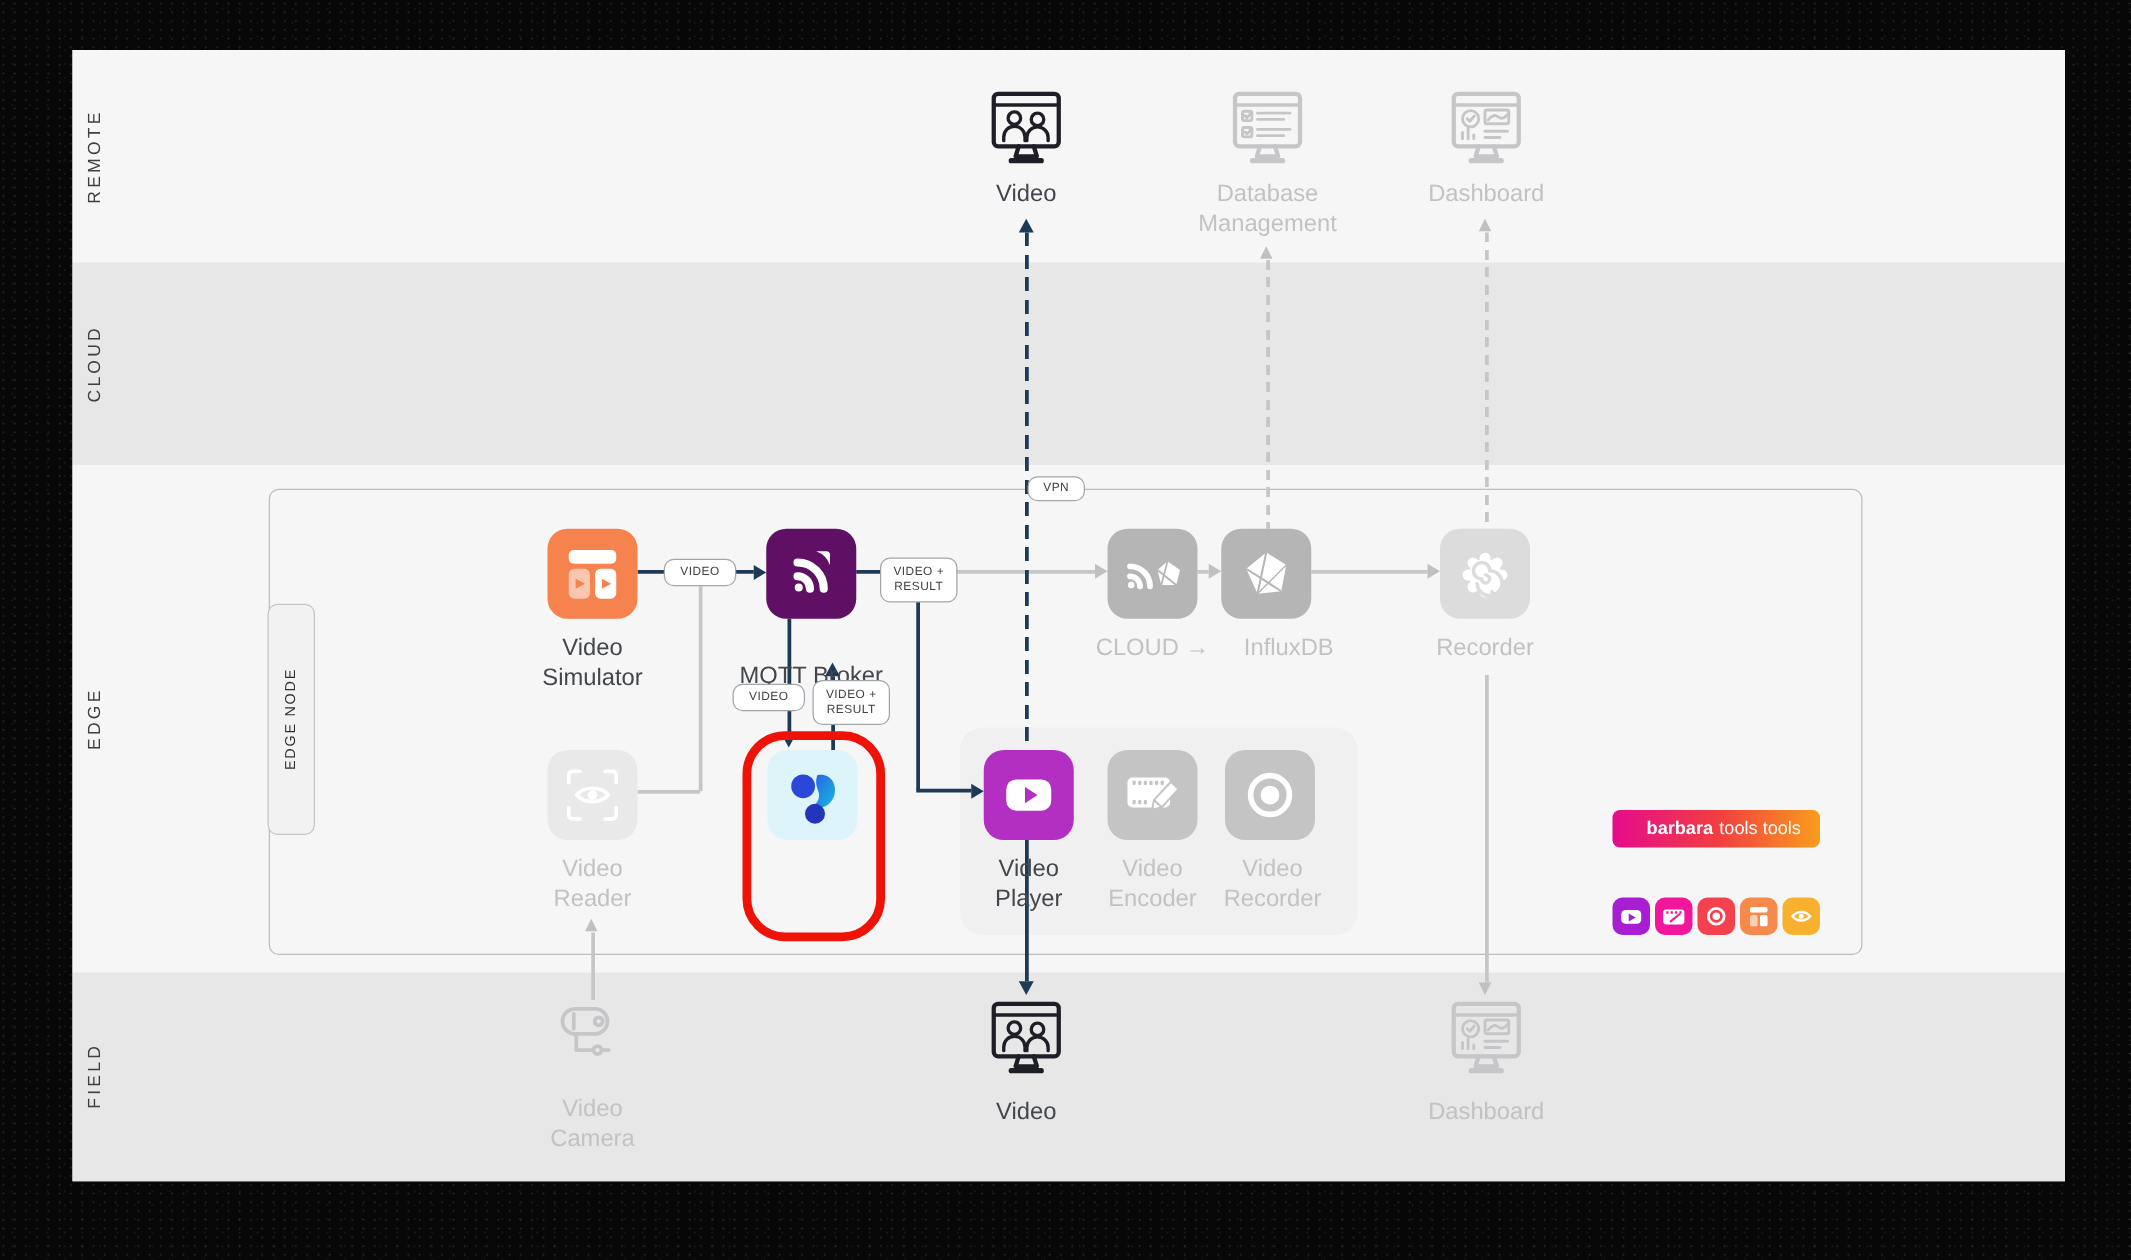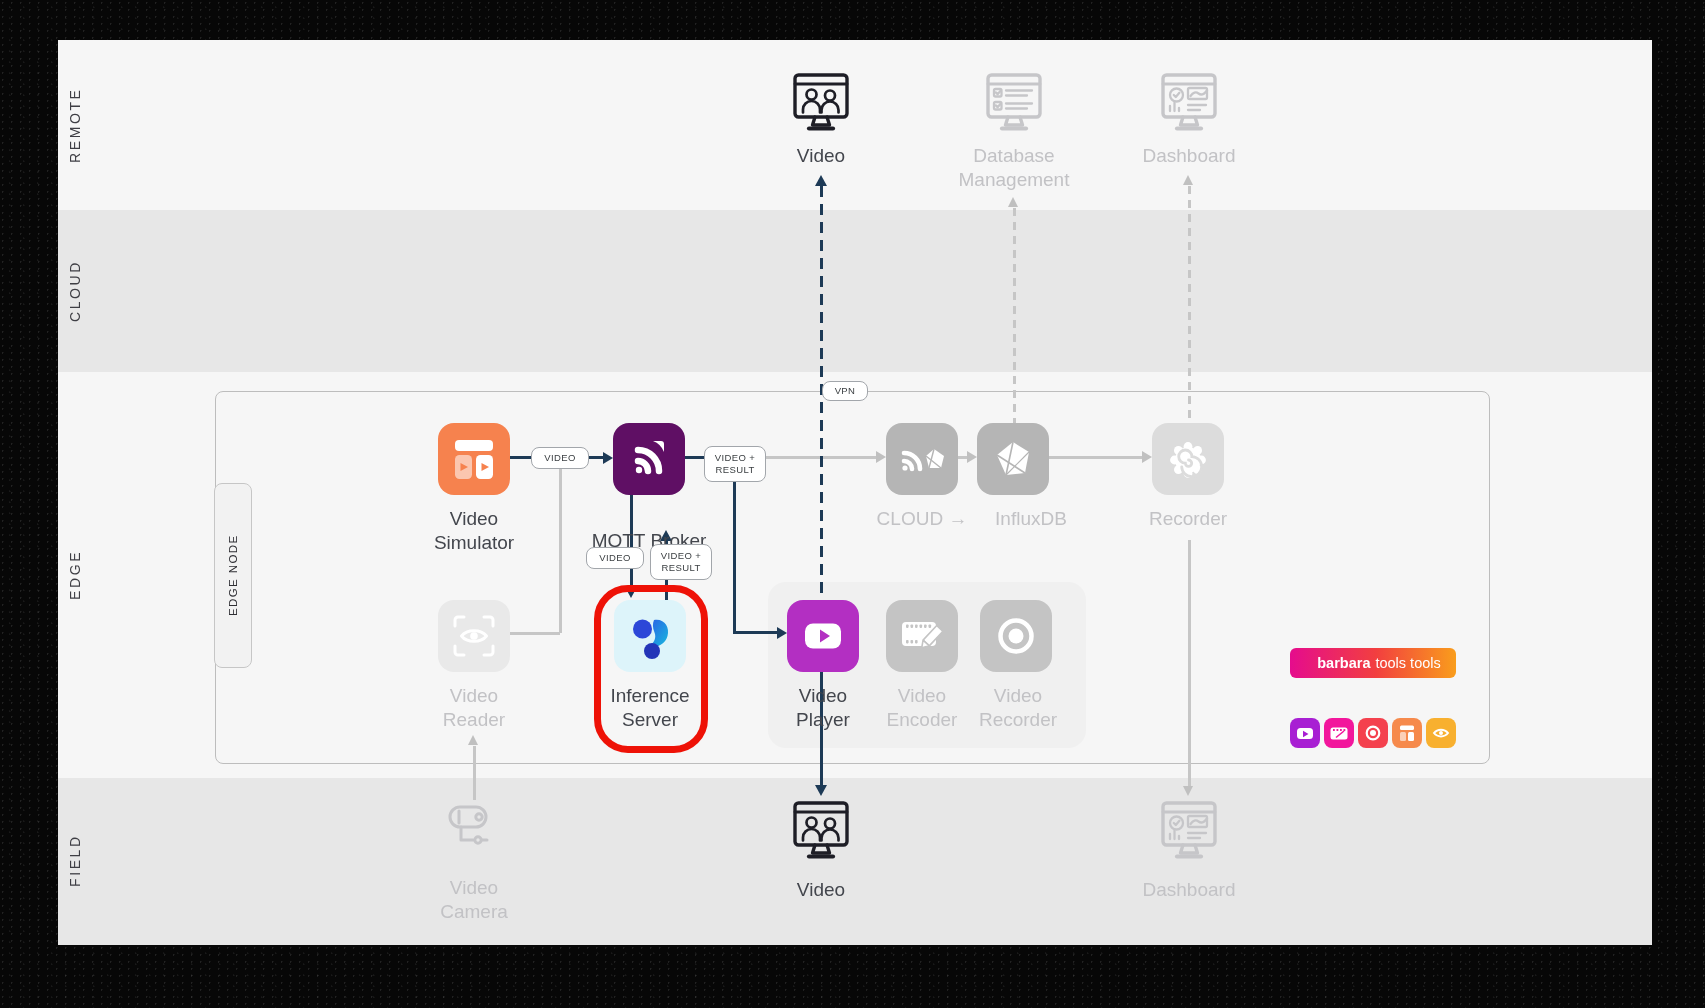--- a/index.html
+++ b/index.html
@@ -265,22 +265,20 @@
             <linearGradient id="infg" x1="0" y1="0" x2="1" y2="1">
         <stop offset="0" stop-color="#2a60e6"></stop>
               <stop offset="1" stop-color="#18b9de"></stop>
             </linearGradient>
           </defs>
       <circle cx="28.5" cy="29" r="9.5" fill="#2c47d8"></circle>
       <path d="M40 20 c10 -2 16 7 13.5 16 c-2 8 -10.5 12.5 -18 9.5 c5 -3 7 -8 5 -13 c-2 -5 -2 -9 -.5 -12.5 z" fill="url(#infg)"></path>
       <circle cx="38" cy="51" r="8" fill="#2335b8"></circle>
     </svg>
   </div>
-  <div class="lbl" style="left:512px;top:644px">Inference
-Server</div>
 
   <div class="tile t-magenta" style="left:729px;top:560px">
     <svg width="72" height="72" viewBox="0 0 72 72">
       <rect x="18" y="23.5" width="36" height="25" rx="8" fill="#fff"></rect>
       <path d="M33 29.5 l10 6.5 -10 6.5z" fill="#b32fc2"></path>
     </svg>
   </div>
   <div class="lbl" style="left:685px;top:644px">Video
 Player</div>
 

